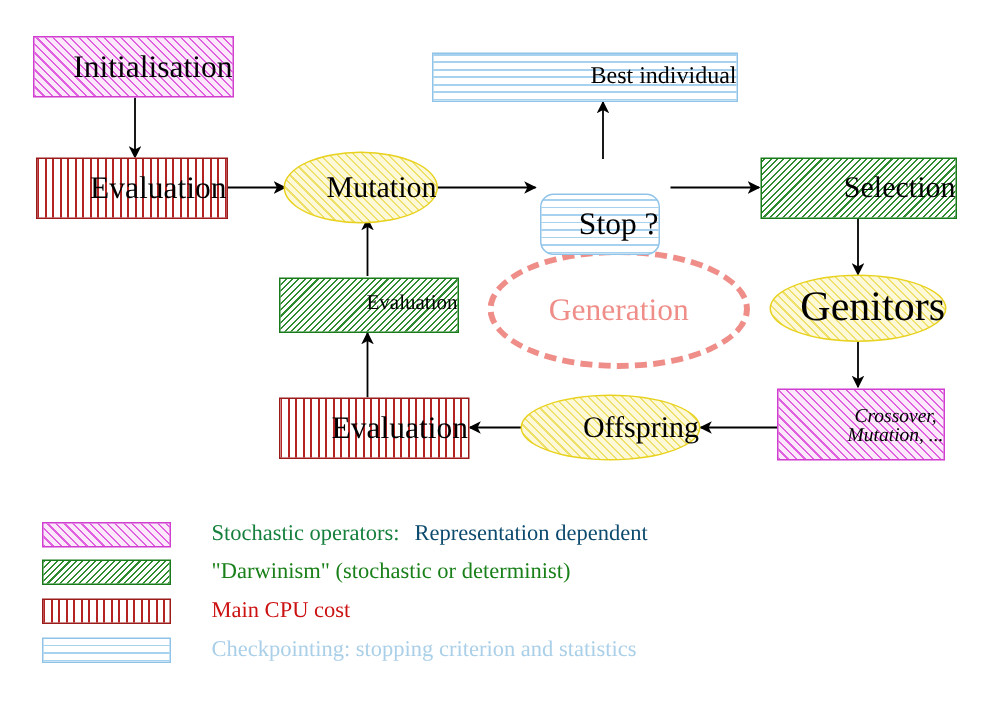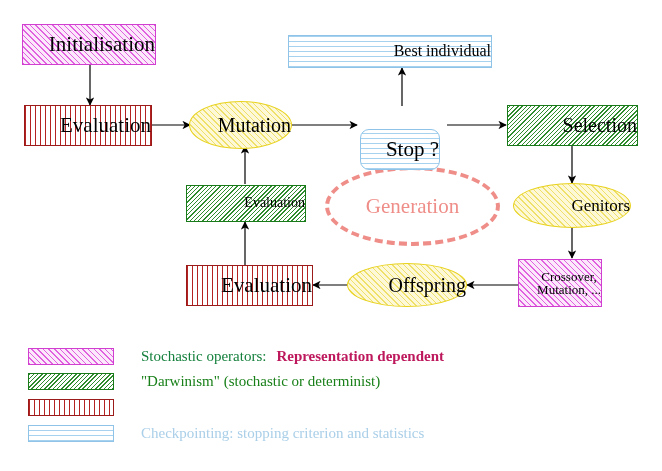--- a/index.html
+++ b/index.html
@@ -75,21 +75,21 @@
   }
 
   
   #legend{position:absolute;left:0;top:337px;width:662px;z-index:6;}
   .legend-row{position:absolute;height:22px;display:flex;align-items:center;}
   .swatch{
     width:86px;height:17px;box-sizing:border-box;flex:0 0 auto;
   }
   .legend-text{margin-left:27px;font-size:15px;white-space:nowrap;}
   .c-magenta{color:#15803d;}
-  .c-gold{color:#be185d;font-weight:bold;}
+  .c-gold{color:#0c4a6e;}
   .c-green{color:#198019;}
   .c-red{color:#cc1111;}
   .c-blue{color:#aacfe8;}
 </style>
 </head>
 <body>
 
 <svg id="canvas" viewBox="0 0 662 471" xmlns="http://www.w3.org/2000/svg">
   <defs>
     <marker id="arrow" viewBox="0 0 10 10" refX="9" refY="5" markerWidth="7" markerHeight="7" orient="auto-start-reverse">
@@ -140,24 +140,24 @@
 
 <div class="node fill-blue rounded" id="stop" style="left:360px;top:105px;width:80px;height:41px;margin-top:24px;">
   <span class="label" style="font-size:21px;">Stop ?</span>
 </div>
 
 <div class="node fill-green" id="selection" style="left:507px;top:105px;width:131px;height:41px;">
   <span class="label" style="font-size:20px;">Selection</span>
 </div>
 
 <div class="node fill-yellow ellipse" id="genitors" style="left:513px;top:183px;width:118px;height:45px;">
-  <span class="label" style="font-size:17px;">Genitors</span>
+  <span class="label" style="font-size:28px;">Genitors</span>
 </div>
 
-<div class="node fill-magenta" id="crossover" style="left:518px;top:259px;width:84px;height:48px;">
+<div class="node fill-magenta" id="crossover" style="left:518px;top:259px;width:112px;height:48px;font-style:italic;">
   <span class="label" style="font-size:13px;">Crossover,
 Mutation, ...</span>
 </div>
 
 <div class="node fill-yellow ellipse" id="offspring" style="left:347px;top:263px;width:120px;height:44px;">
   <span class="label" style="font-size:20px;">Offspring</span>
 </div>
 
 <div class="node fill-red" id="evaluation-bottom" style="left:186px;top:265px;width:127px;height:41px;">
   <span class="label" style="font-size:21px;">Evaluation</span>
@@ -178,20 +178,21 @@
     <span class="legend-text"><span class="c-magenta">Stochastic operators:</span><span class="c-gold" style="margin-left:10px;">Representation dependent</span></span>
   </div>
 
   <div class="legend-row" style="left:28px;top:33px;">
     <span class="swatch fill-green"></span>
     <span class="legend-text c-green">"Darwinism" (stochastic or determinist)</span>
   </div>
 
   <div class="legend-row" style="left:28px;top:59px;">
     <span class="swatch fill-red"></span>
+    <span class="legend-text c-red">Main CPU cost</span>
   </div>
 
   <div class="legend-row" style="left:28px;top:85px;">
     <span class="swatch fill-blue"></span>
     <span class="legend-text c-blue">Checkpointing: stopping criterion and statistics</span>
   </div>
 
 </div>
 
 </body></html>

